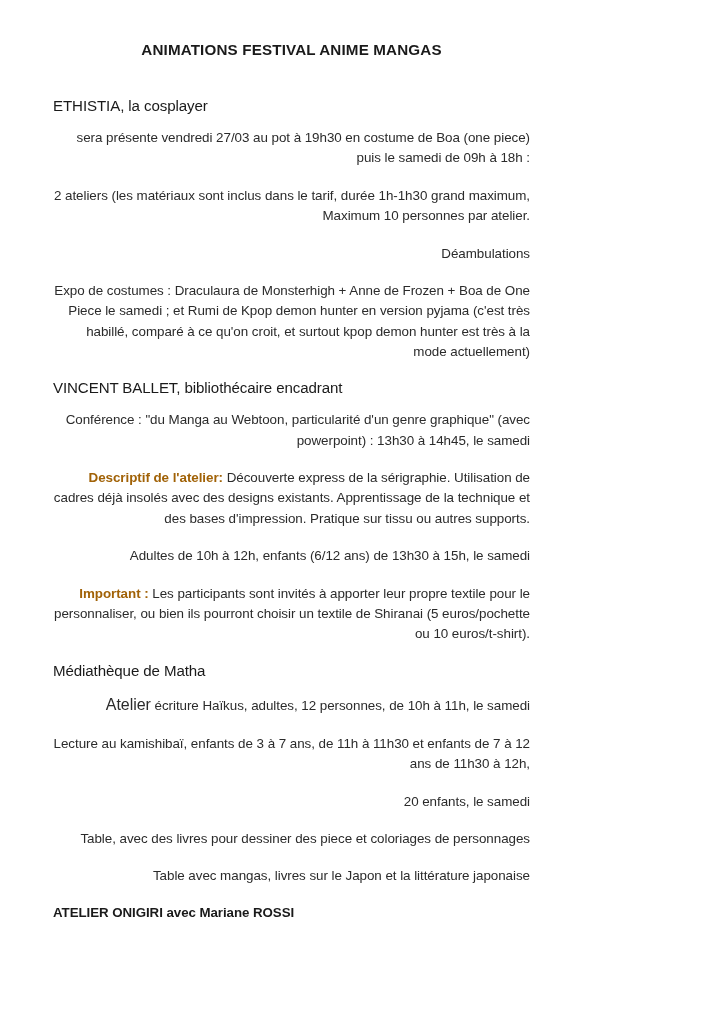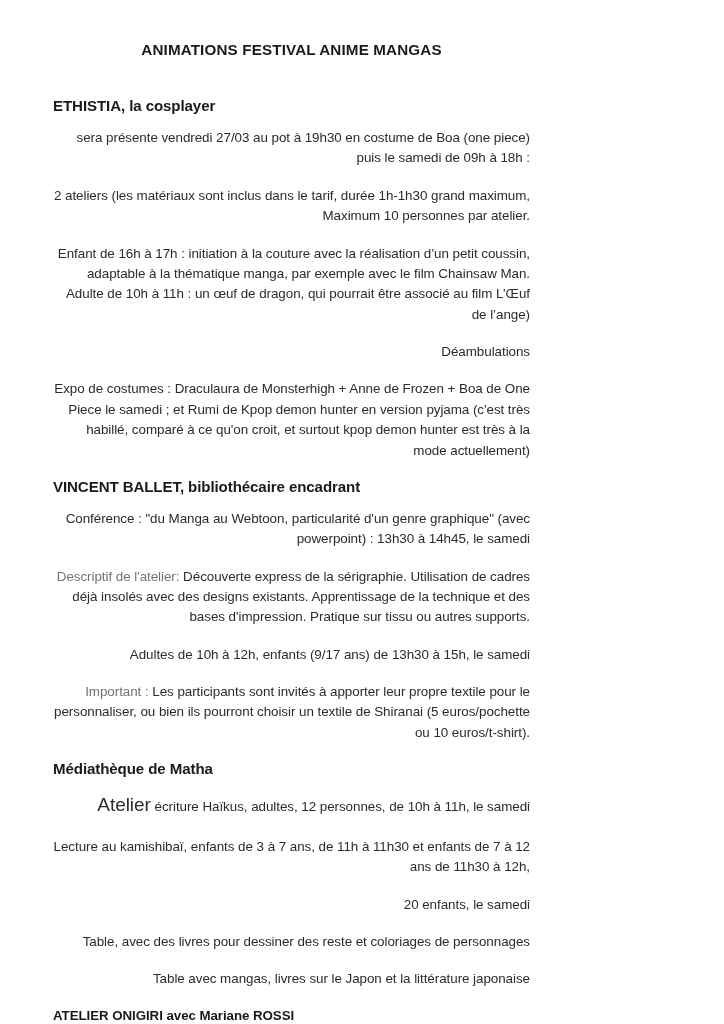--- a/index.html
+++ b/index.html
@@ -33,21 +33,21 @@
     font-size: 15.2px;
     letter-spacing: 0.15px;
     color: #1a1a1a;
     margin: 0 0 38px 0;
     line-height: 1.2;
   }
 
   
   .h-section {
     font-family: "Liberation Sans", "DejaVu Sans", sans-serif;
-    font-weight: bold;
+    font-weight: normal;
     font-size: 15.1px;
     color: #1a1a1a;
     line-height: 1.25;
     margin: 0 0 12px 0;
     letter-spacing: -0.1px;
   }
 
   
   .h-sub {
     font-family: "Liberation Sans", "DejaVu Sans", sans-serif;
@@ -64,65 +64,64 @@
     font-size: 13.4px;
     line-height: 1.52;
     color: #2b2b2b;
     margin: 0 0 12px 0;
     text-align: right;
     letter-spacing: -0.05px;
   }
   p.body.gap-lg { margin-bottom: 17px; }
 
   .lead-bold {
-    font-weight: normal;
-    color: #737373;
+    font-weight: bold;
+    color: #a16207;
   }
   .big-word {
-    font-size: 19px;
+    font-size: 16px;
   }
 </style>
 </head>
 <body>
 
 <div class="page">
 
   <h1 class="doc-title">ANIMATIONS FESTIVAL ANIME MANGAS</h1>
 
   <h2 class="h-section">ETHISTIA, la cosplayer</h2>
 
   <p class="body gap-lg">sera présente vendredi 27/03 au pot à 19h30 en costume de Boa (one piece) puis le samedi de 09h à 18h :</p>
 
   <p class="body gap-lg"> 2 ateliers (les matériaux sont inclus dans le tarif, durée 1h-1h30 grand maximum, Maximum 10 personnes par atelier.</p>
 
-  <p class="body gap-lg">Enfant de 16h à 17h : initiation à la couture avec la réalisation d’un petit coussin, adaptable à la thématique manga, par exemple avec le film Chainsaw Man. Adulte de 10h à 11h : un œuf de dragon, qui pourrait être associé au film L’Œuf de l’ange)</p>
 
   <p class="body gap-lg">Déambulations</p>
 
   <p class="body gap-lg">Expo de costumes : Draculaura de Monsterhigh + Anne de Frozen + Boa de One Piece le samedi ; et Rumi de Kpop demon hunter en version pyjama (c'est très habillé, comparé à ce qu'on croit, et surtout kpop demon hunter est très à la mode actuellement)</p>
 
   <h2 class="h-section">VINCENT BALLET, bibliothécaire encadrant</h2>
 
   <p class="body gap-lg">Conférence : "du Manga au Webtoon, particularité d'un genre graphique" (avec powerpoint) : 13h30 à 14h45, le samedi</p>
 
 
 
   <p class="body gap-lg"><span class="lead-bold">Descriptif de l'atelier:</span><span> Découverte express de la sérigraphie. Utilisation de cadres déjà insolés avec des designs existants. Apprentissage de la technique et des bases d'impression. Pratique sur tissu ou autres supports.</span></p>
 
-  <p class="body gap-lg">Adultes de 10h à 12h, enfants (9/17 ans) de 13h30 à 15h, le samedi</p>
+  <p class="body gap-lg">Adultes de 10h à 12h, enfants (6/12 ans) de 13h30 à 15h, le samedi</p>
 
   <p class="body gap-lg"><span class="lead-bold">Important :</span><span> Les participants sont invités à apporter leur propre textile pour le personnaliser, ou bien ils pourront choisir un textile de Shiranai (5 euros/pochette ou 10 euros/t-shirt).</span></p>
 
   <h2 class="h-section">Médiathèque de Matha</h2>
 
   <p class="body gap-lg"><span class="big-word">Atelier</span><span> écriture Haïkus, adultes, 12 personnes, de 10h à 11h, le samedi</span></p>
 
   <p class="body gap-lg">Lecture au kamishibaï, enfants de 3 à 7 ans, de 11h à 11h30 et enfants de 7 à 12 ans de 11h30 à 12h,</p>
 
   <p class="body gap-lg">20 enfants, le samedi</p>
 
-  <p class="body gap-lg">Table, avec des livres pour dessiner des reste et coloriages de personnages</p>
+  <p class="body gap-lg">Table, avec des livres pour dessiner des piece et coloriages de personnages</p>
 
   <p class="body gap-lg">Table avec mangas, livres sur le Japon et la littérature japonaise</p>
 
   <h3 class="h-sub">ATELIER ONIGIRI avec Mariane ROSSI</h3>
 
 </div>
 
 </body></html>

